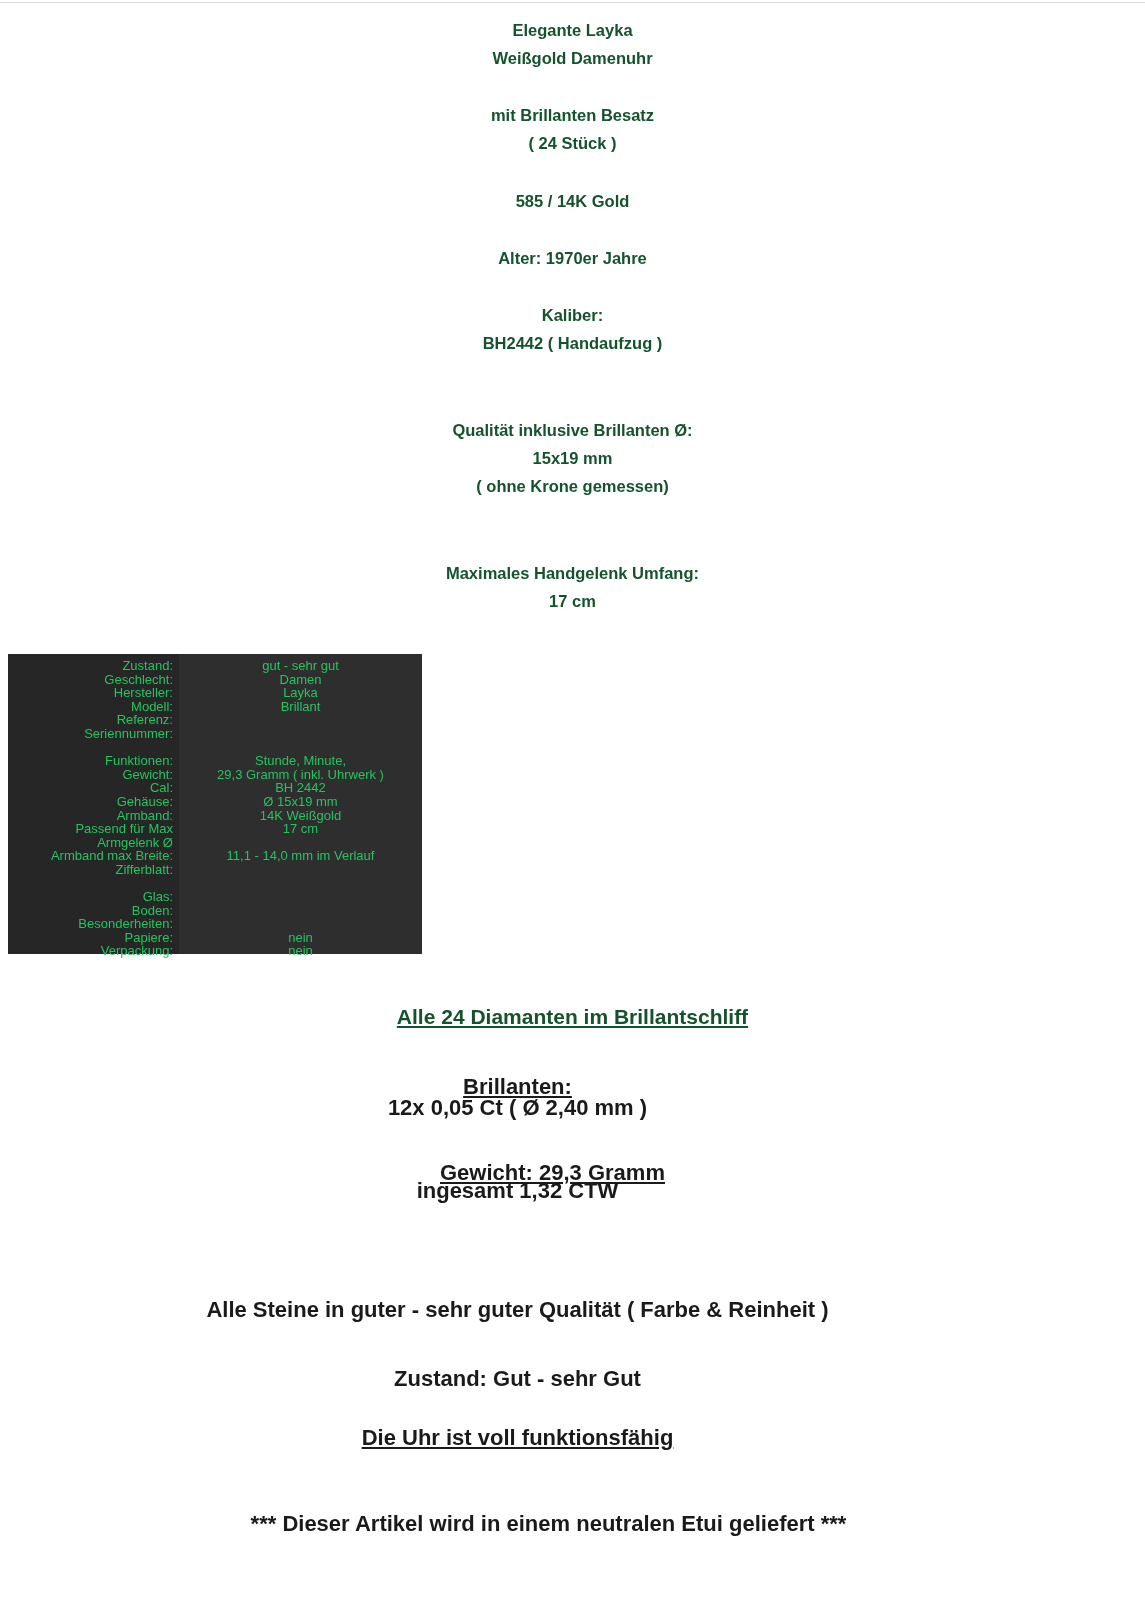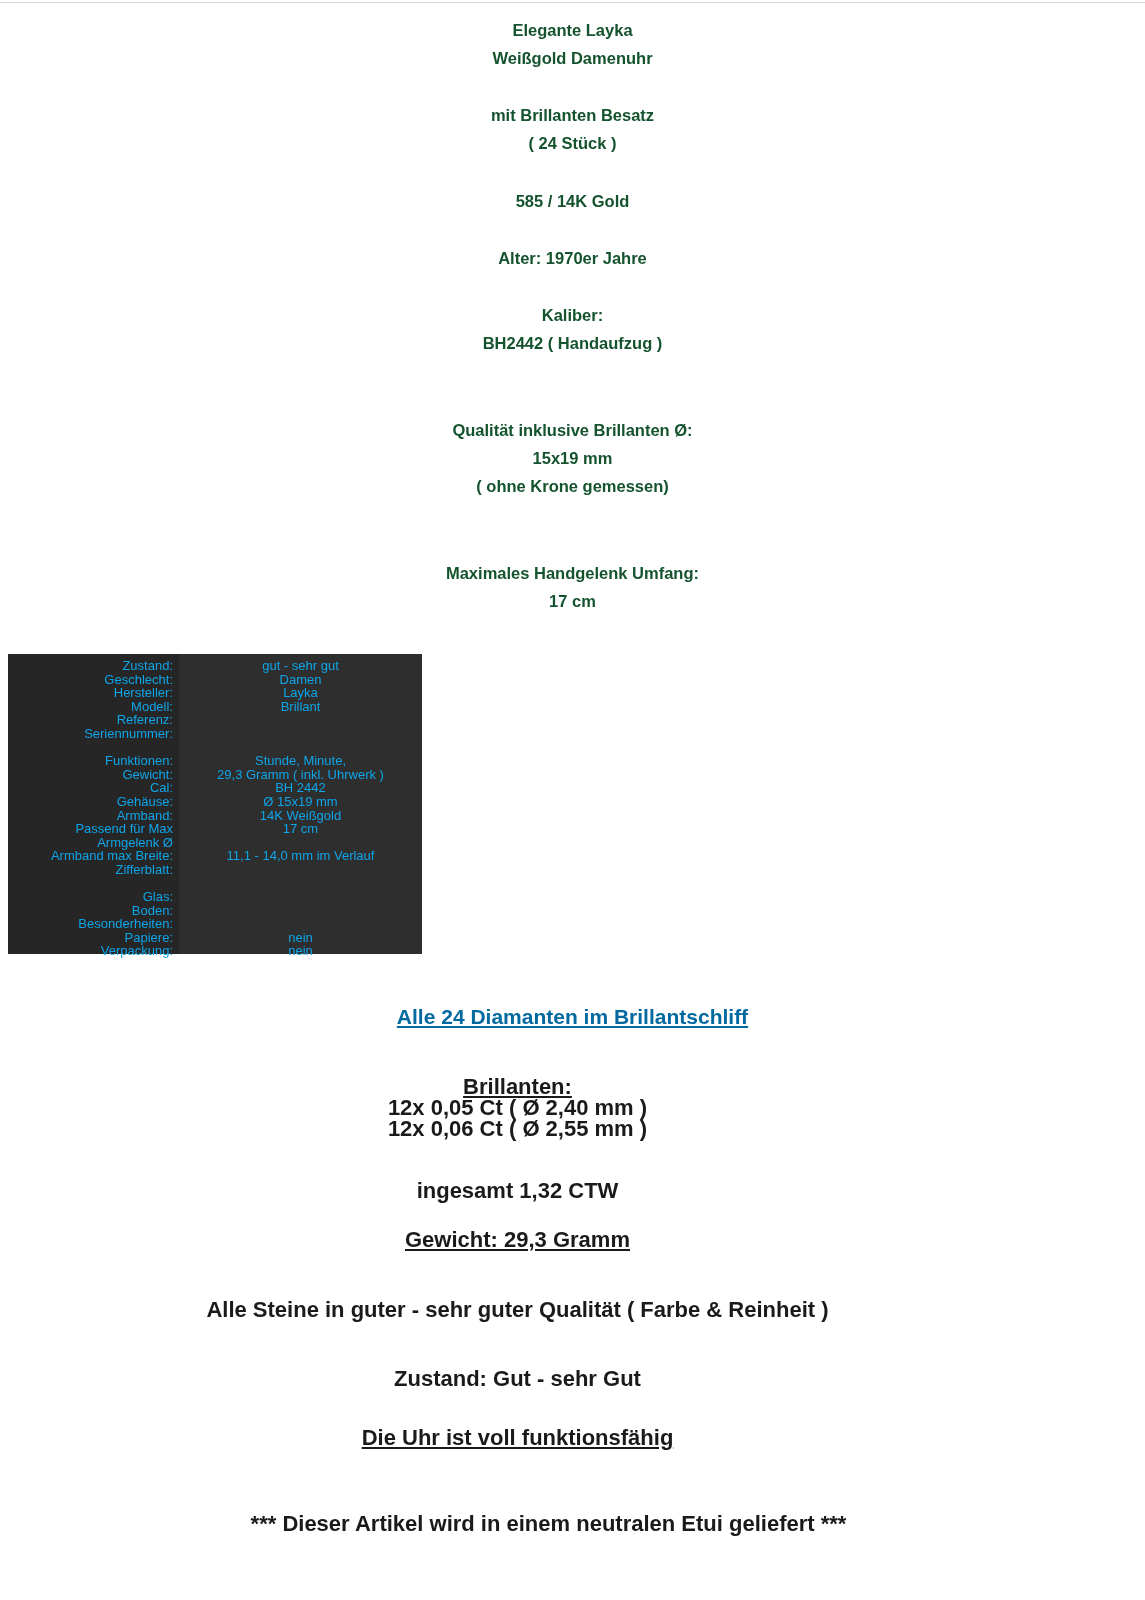--- a/index.html
+++ b/index.html
@@ -39,21 +39,21 @@
     color: #14532d;
   }
   .line { display: block; }
   .spec-table {
     position: absolute;
     left: 8px;
     top: 654px;
     width: 414px;
     height: 240px;
     background: #2b2b2b;
-    color: #0ea5e9;
+    color: #22c55e;
     font-size: 13px;
     line-height: 13.6px;
   }
   .spec-table .col-left {
     position: absolute;
     left: 0;
     top: 0;
     width: 171px;
     height: 300px;
     background: #262626;
@@ -91,21 +91,21 @@
     white-space: pre;
   }
   .heading-underline {
     position: absolute;
     left: 0;
     width: 1145px;
     text-align: center;
     font-weight: bold;
     font-size: 21px;
     text-decoration: underline;
-    color: #0369a1;
+    color: #14532d;
   }
   .u { text-decoration: underline; }
   .sub-center {
     position: absolute;
     left: 0;
     width: 1035px;
     text-align: center;
     font-weight: bold;
     font-size: 22px;
     line-height: 21px;
@@ -241,26 +241,25 @@
           <div class="val">nein</div>
         </div>
       </div>
   </div>
 
   <div class="heading-underline" style="top:1005px;">Alle 24 Diamanten im Brillantschliff</div>
 
   <div class="sub-center" style="top:1076px;">
     <span class="line u">Brillanten: </span>
     <span class="line">12x 0,05 Ct ( Ø 2,40 mm )</span>
-    <span class="line">12x 0,06 Ct ( Ø 2,55 mm )</span>
   </div>
 
   <div class="sub-center" style="top:1180px;">ingesamt  1,32 CTW</div>
 
-  <div class="sub-center u" style="top:1229px;">Gewicht: 29,3 Gramm</div>
+  <div class="sub-center u" style="top:1162px;padding-left:35px;">Gewicht: 29,3 Gramm</div>
 
   <div class="sub-center" style="top:1299px;">Alle Steine in guter - sehr guter Qualität ( Farbe &amp; Reinheit )</div>
 
   <div class="sub-center" style="top:1368px;">Zustand: Gut - sehr Gut</div>
 
   <div class="sub-center u" style="top:1427px;">Die Uhr ist voll funktionsfähig</div>
 
   <div class="sub-center" style="top:1513px;padding-left:31px;">*** Dieser Artikel wird in einem neutralen Etui geliefert ***</div>
 
 </div>

